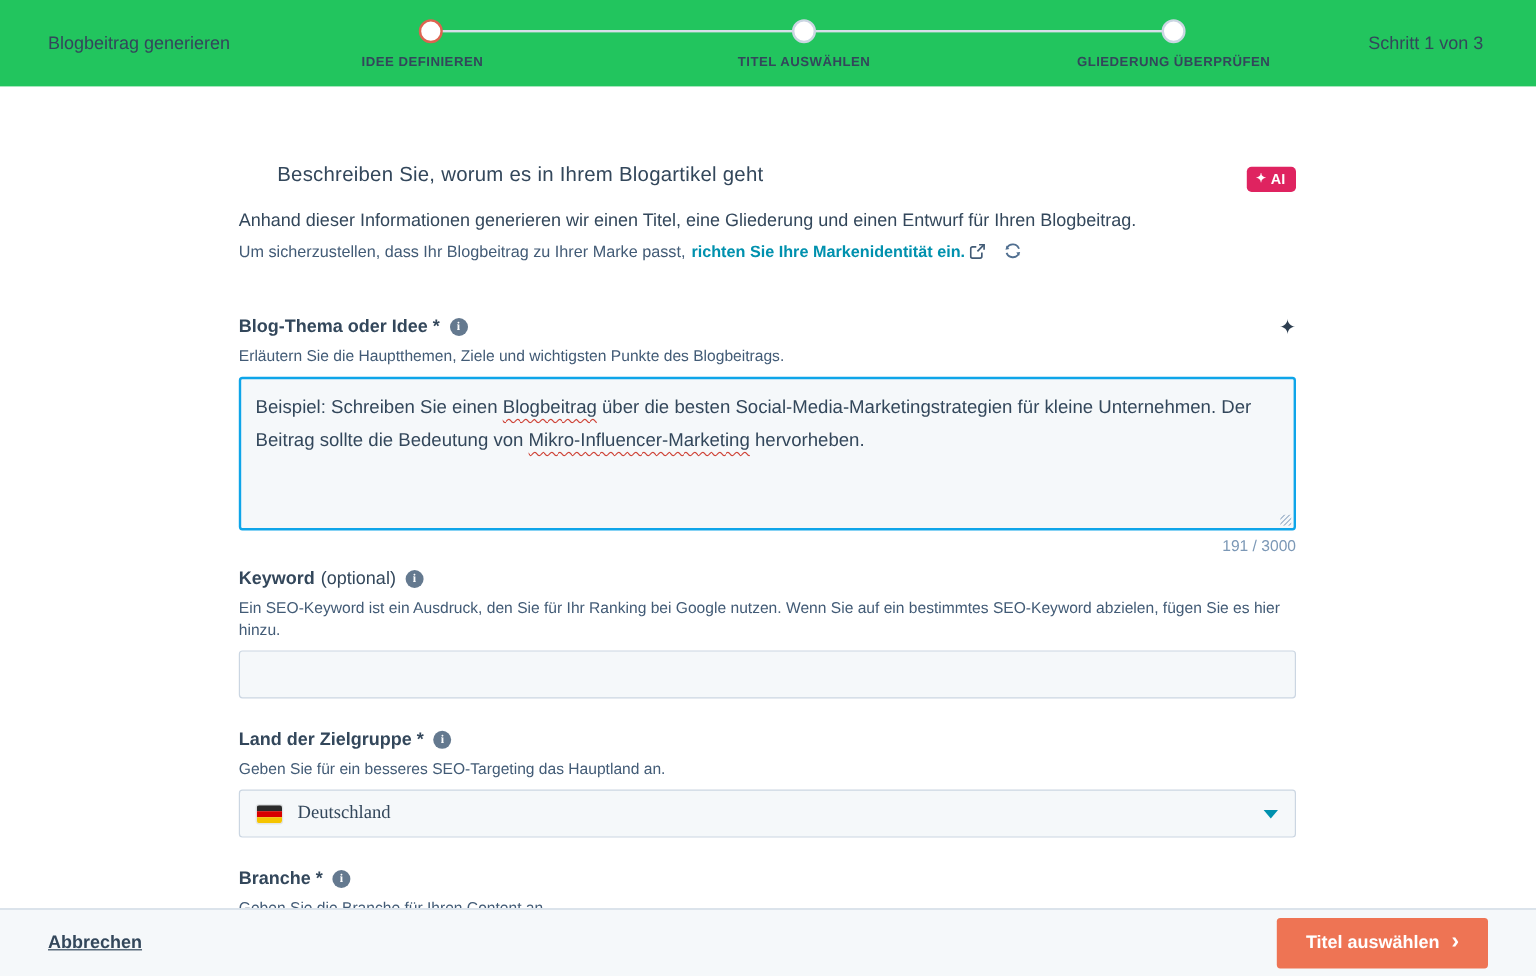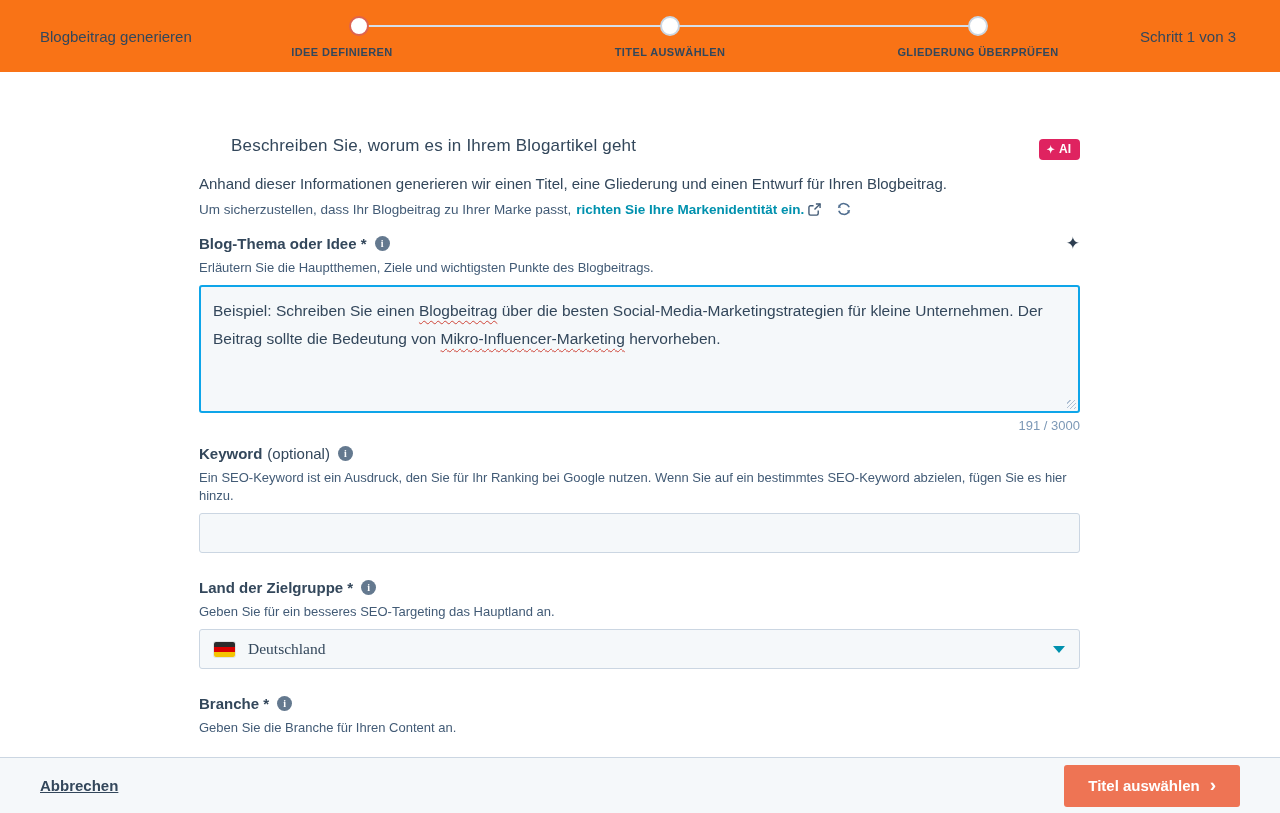--- a/index.html
+++ b/index.html
@@ -1,46 +1,46 @@
 <!DOCTYPE html>
 <html><head>
 <meta charset="utf-8">
 <style>
   * { margin:0; padding:0; box-sizing:border-box; }
   html,body { width:1280px; height:813px; overflow:hidden; background:#ffffff;
     font-family:"Liberation Sans", sans-serif; color:#33475b; }
 
   
-  .header { position:relative; height:72px; background:#f97316; }
+  .header { position:relative; height:72px; background:#22c55e; }
   .app-title { position:absolute; left:40px; top:28px; font-size:15px; color:#33475b; }
   .step-counter { position:absolute; right:44px; top:28px; font-size:15px; color:#33475b; }
   .step-line { position:absolute; top:25px; left:359px; width:619px; height:2px; background:#d6dfe8; }
   .step-circle { position:absolute; top:16px; width:20px; height:20px; border-radius:50%;
     background:#fff; border:2.5px solid #cbd6e2; }
   .step-circle.active { border-color:#dd6451; }
   .c1 { left:349px; } .c2 { left:660px; } .c3 { left:968px; }
   .step-label { position:absolute; top:46px; transform:translateX(-50%); font-size:11px;
     font-weight:700; letter-spacing:0.4px; color:#33475b; white-space:nowrap; }
-  .l1 { left:342px; } .l2 { left:670px; } .l3 { left:978px; }
+  .l1 { left:352px; } .l2 { left:670px; } .l3 { left:978px; }
 
   
   .main { margin:64px 0 0 199px; width:881px; }
   .heading-row { display:flex; justify-content:space-between; align-items:flex-start; }
   .heading-row h1 { font-size:17px; font-weight:400; color:#33475b; letter-spacing:0.2px;margin-left:32px; }
   .ai-badge { background:#df2360; color:#fff; border-radius:4px; padding:3px 9px 4px 8px;
     font-size:12px; font-weight:700; display:flex; align-items:center; gap:4px; margin-top:3px; }
   .ai-badge .spark { font-size:10px; }
   .intro { font-size:15px; margin-top:15px; color:#33475b; }
   .brand-note { font-size:13.5px; margin-top:9px; color:#425b76; display:flex; align-items:center; gap:5px; }
   .brand-link { color:#0091ae; font-weight:700; text-decoration:none; cursor:pointer; display:flex; align-items:center; gap:4px; }
   .icon-svg { display:inline-block; vertical-align:middle; }
   .sync-btn { margin-left:10px; cursor:pointer; display:flex; align-items:center; }
 
   .field { margin-top:30px; }
-  .field.first { margin-top:18px; }
+  .field.first { margin-top:47px; }
   .label-row { display:flex; align-items:center; gap:8px; }
   .label { font-size:15px; font-weight:700; color:#33475b; }
   .optional { font-size:15px; font-weight:400; margin-left:-3px; }
   .info-icon { width:15px; height:15px; border-radius:50%; background:#64798f; color:#fff;
     font-size:10px; font-weight:700; display:flex; align-items:center; justify-content:center;
     font-family:"Liberation Serif", serif; cursor:pointer; }
   .spacer { flex:1; }
   .sparkle-btn { font-size:17px; color:#2d3e50; cursor:pointer; line-height:1; }
   .helper { font-size:13px; margin-top:7px; color:#425b76; font-weight:500; line-height:18px; }
 

